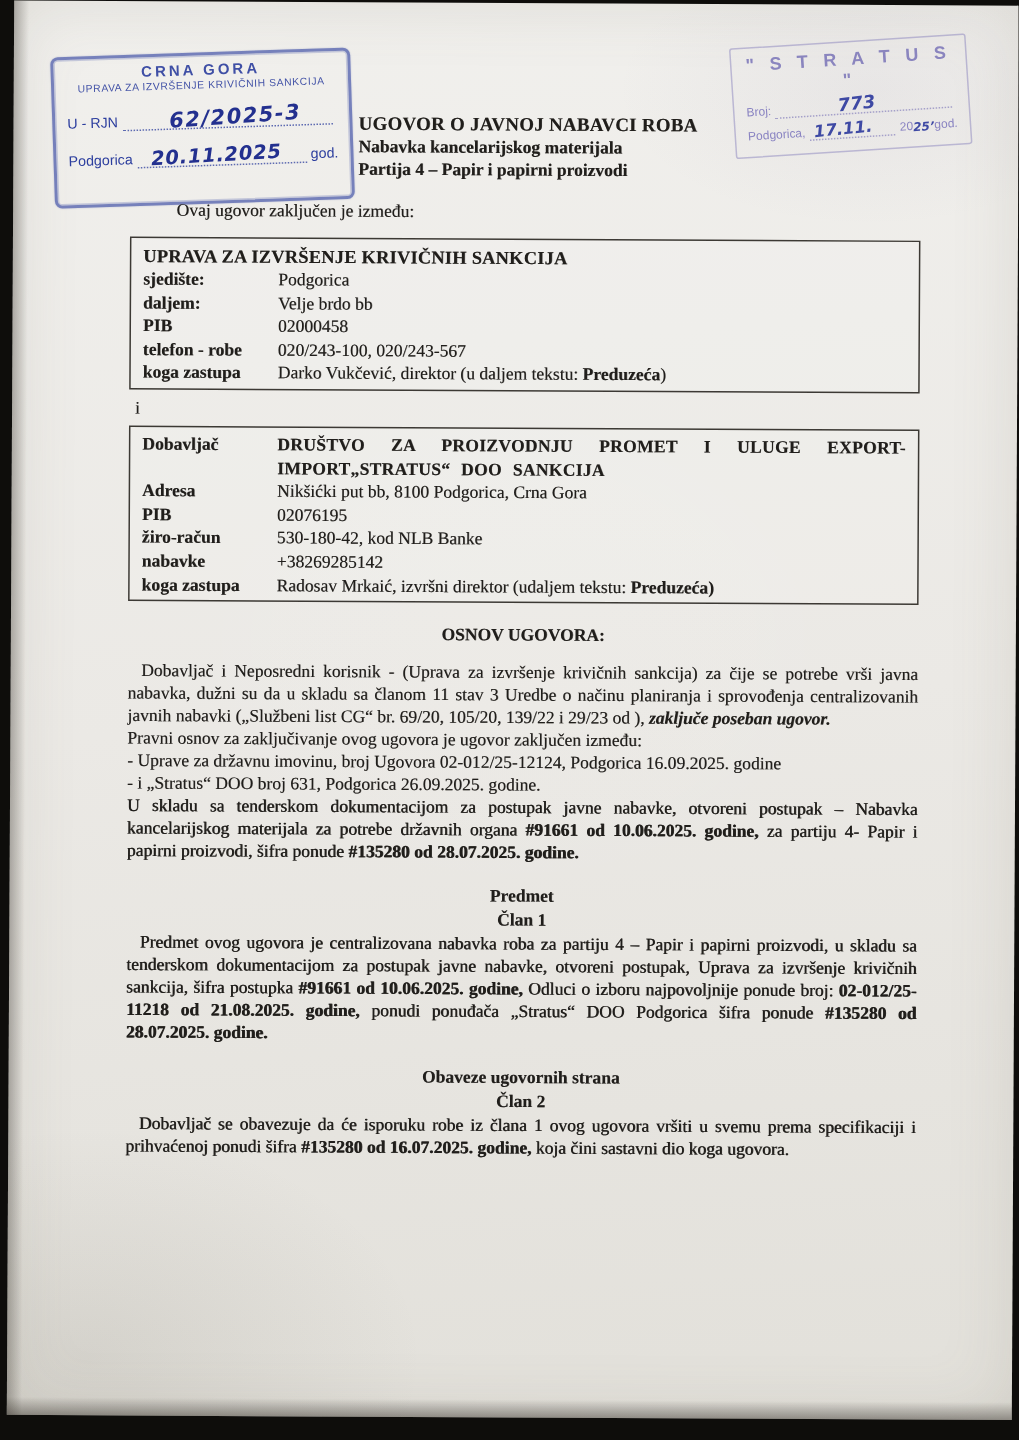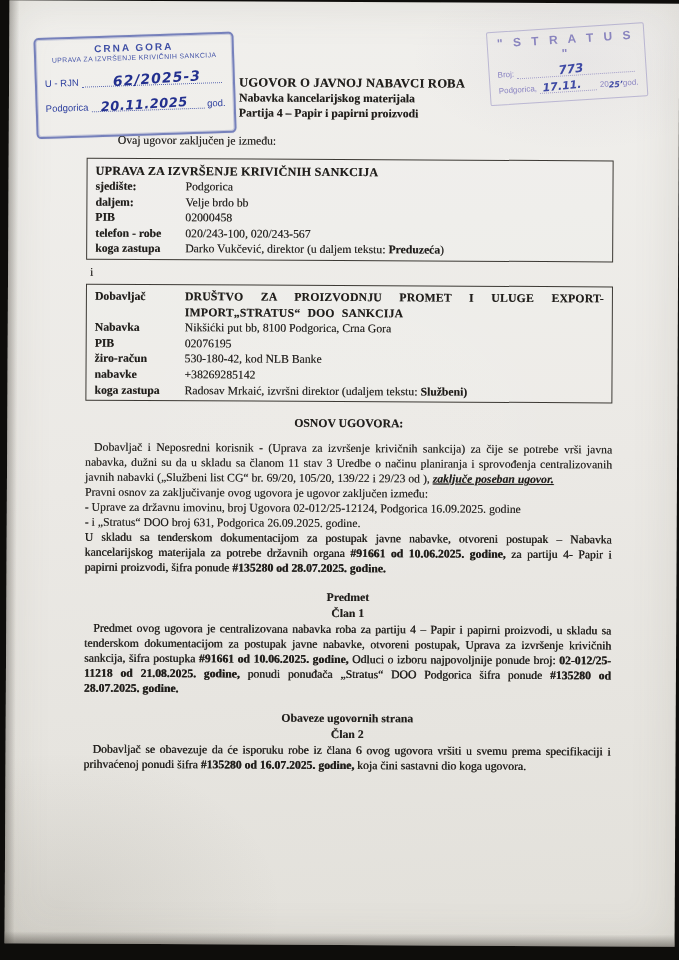--- a/index.html
+++ b/index.html
@@ -52,21 +52,21 @@
   .tvalue.justify-bold { text-align:justify; font-weight:bold; word-spacing:0.35em; letter-spacing:0.2px; }
   .conj { margin:5px 0 4px 4px; }
   .tbl2 { margin-top:0; }
   .heading-center { text-align:center; font-weight:bold; }
   .mt-lg { margin-top:14px; }
   .mt-md { margin-top:10px; }
   .mt-xs { margin-top:1px; }
   .para { text-align:justify; }
   .para.indent { text-indent:9px; }
   .para .b, .b { font-weight:bold; }
-  .para .i, .i { font-style:italic;text-decoration:underline; }
+  .para .i, .i { font-style:italic; }
   .pline { text-align:left; }
   .ink2 { text-shadow:0.4px 0 0.2px rgba(22,20,17,0.85); }
 
   
   .stamp-left {
     position:absolute; left:26px; top:34px; width:200px; height:101px;
     transform:rotate(-2.2deg);
     border:2px solid rgba(44,62,158,0.62); border-radius:5px;
     box-shadow: inset 0 0 0 1px rgba(44,62,158,0.22), 0 0 1px rgba(44,62,158,0.35);
     color:#2c3e9e;
@@ -177,38 +177,38 @@
     </div>
 
     <div class="conj">i</div>
 
     <div class="tbl tbl2">
       <div class="trow">
         <span class="tlabel">Dobavljač</span>
         <span class="tvalue justify-bold"><span class="b">DRUŠTVO ZA PROIZVODNJU PROMET I ULUGE EXPORT-IMPORT„STRATUS“ DOO SANKCIJA</span></span>
       </div>
       <div class="trow">
-        <span class="tlabel">Nabavka</span>
+        <span class="tlabel">Adresa</span>
         <span class="tvalue">Nikšićki put bb, 8100 Podgorica, Crna Gora</span>
       </div>
       <div class="trow">
         <span class="tlabel">PIB</span>
         <span class="tvalue">02076195</span>
       </div>
       <div class="trow">
         <span class="tlabel">žiro-račun</span>
         <span class="tvalue">530-180-42, kod NLB Banke</span>
       </div>
       <div class="trow">
         <span class="tlabel">nabavke</span>
         <span class="tvalue">+38269285142</span>
       </div>
       <div class="trow">
         <span class="tlabel">koga zastupa</span>
-        <span class="tvalue"><span>Radosav Mrkaić, izvršni direktor (udaljem tekstu: </span><span class="b">Službeni)</span></span>
+        <span class="tvalue"><span>Radosav Mrkaić, izvršni direktor (udaljem tekstu: </span><span class="b">Preduzeća)</span></span>
       </div>
     </div>
 
     <div class="heading-center mt-lg">OSNOV UGOVORA:</div>
 
     <p class="para indent mt-md"><span>Dobavljač i Neposredni korisnik - (Uprava za izvršenje krivičnih sankcija) za čije se potrebe vrši javna nabavka, dužni su da u skladu sa članom 11 stav 3 Uredbe o načinu planiranja i sprovođenja centralizovanih javnih nabavki („Službeni list CG“ br. 69/20, 105/20, 139/22 i 29/23 od ), </span><span class="b i">zaključe poseban ugovor.</span></p>
 
     <div class="pline">Pravni osnov za zaključivanje ovog ugovora je ugovor zaključen između:</div>
     <div class="pline">- Uprave za državnu imovinu, broj Ugovora 02-012/25-12124, Podgorica 16.09.2025. godine</div>
     <div class="pline">- i „Stratus“ DOO broj 631, Podgorica 26.09.2025. godine.</div>
@@ -216,16 +216,16 @@
     <p class="para ink2"><span>U skladu sa tenderskom dokumentacijom za postupak javne nabavke, otvoreni postupak – Nabavka kancelarijskog materijala za potrebe državnih organa </span><span class="b">#91661 od 10.06.2025. godine,</span><span> za partiju 4- Papir i papirni proizvodi, šifra ponude </span><span class="b">#135280 od 28.07.2025. godine.</span></p>
 
     <div class="heading-center mt-lg">Predmet</div>
     <div class="heading-center mt-xs">Član 1</div>
 
     <p class="para indent ink2 mt-xs"><span>Predmet ovog ugovora je centralizovana nabavka roba za partiju 4 – Papir i papirni proizvodi, u skladu sa tenderskom dokumentacijom za postupak javne nabavke, otvoreni postupak, Uprava za izvršenje krivičnih sankcija, šifra postupka </span><span class="b">#91661 od 10.06.2025. godine,</span><span> Odluci o izboru najpovoljnije ponude broj: </span><span class="b">02-012/25-11218 od 21.08.2025. godine,</span><span> ponudi ponuđača „Stratus“ DOO Podgorica šifra ponude </span><span class="b">#135280 od 28.07.2025. godine.</span></p>
 
     <div class="heading-center mt-lg">Obaveze ugovornih strana</div>
     <div class="heading-center mt-xs">Član 2</div>
 
-    <p class="para indent ink2 mt-xs"><span>Dobavljač se obavezuje da će isporuku robe iz člana 6 ovog ugovora vršiti u svemu prema specifikaciji i prihvaćenoj ponudi šifra </span><span class="b">#135280 od 16.07.2025. godine,</span><span> koja čini sastavni dio koga ugovora.</span></p>
+    <p class="para indent ink2 mt-xs"><span>Dobavljač se obavezuje da će isporuku robe iz člana 1 ovog ugovora vršiti u svemu prema specifikaciji i prihvaćenoj ponudi šifra </span><span class="b">#135280 od 16.07.2025. godine,</span><span> koja čini sastavni dio koga ugovora.</span></p>
 
   </div>
 </div>
 
 </body></html>

